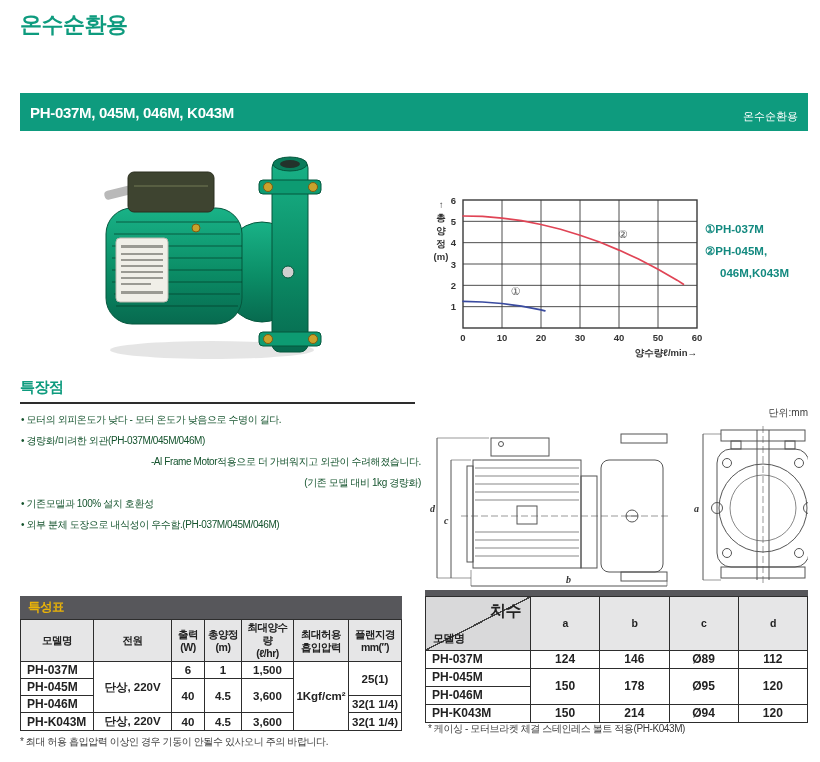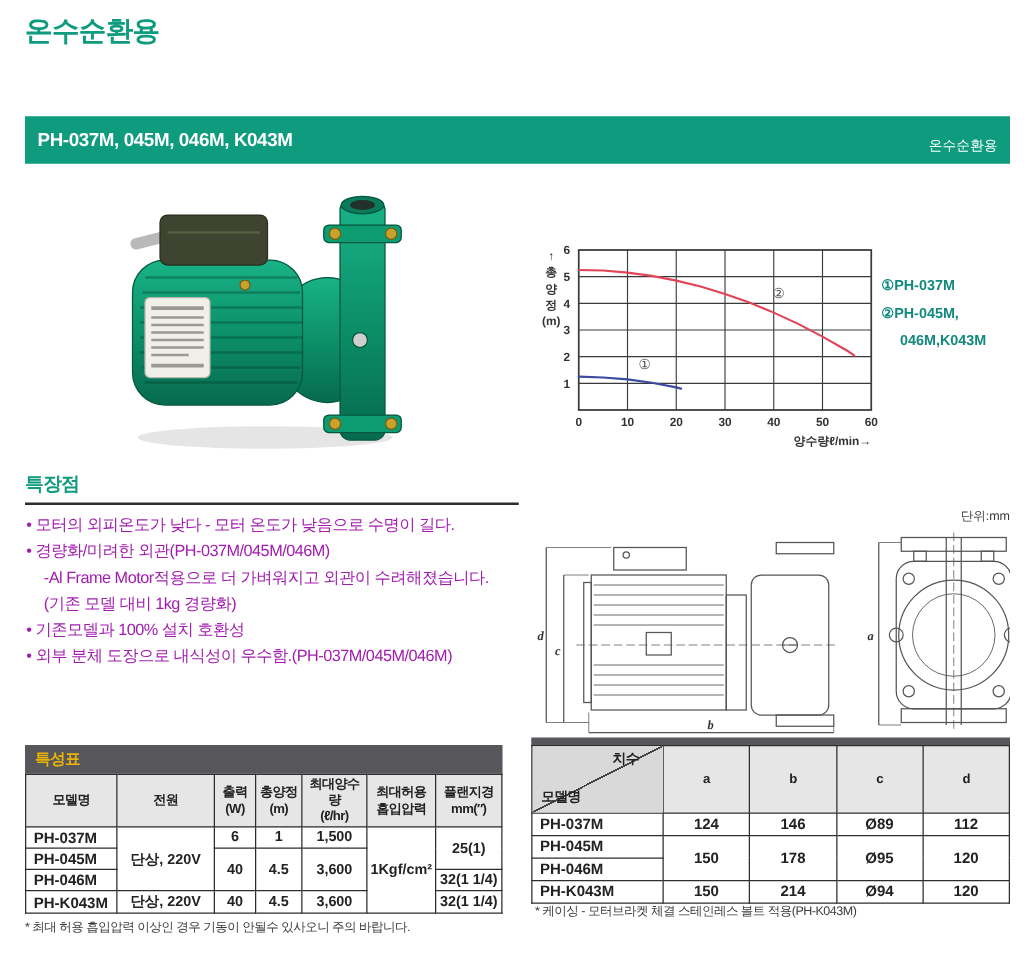--- a/index.html
+++ b/index.html
@@ -12,22 +12,22 @@
   .hdr-left{font-size:15px;font-weight:bold;letter-spacing:-0.3px;}
   .hdr-right{font-size:11px;align-self:flex-end;margin-bottom:7px;}
 
   .sec-head{position:absolute;font-size:15px;font-weight:bold;color:#0e9b7e;border-bottom:2px solid #2d2d2d;
             padding-bottom:5px;letter-spacing:-0.5px;}
   #perf-head{left:425px;top:152px;width:383px;}
   #feat-head{left:20px;top:378px;width:395px;}
   #dims-head{left:425px;top:378px;width:383px;}
   .unit{position:absolute;left:425px;top:406px;width:383px;text-align:right;font-size:10px;color:#3b3b3b;}
 
-  .features{position:absolute;left:21px;top:409px;width:400px;font-size:13px;color:#a21caf;line-height:21px;letter-spacing:-0.4px;}
-  .features .indent{padding-left:14px;}
+  .features{position:absolute;left:21px;top:409px;width:400px;font-size:10px;color:#14532d;line-height:21px;letter-spacing:-0.4px;}
+  .features .indent{padding-left:14px;text-align:right;}
 
   .photo{position:absolute;left:92px;top:144px;}
 
   .chart-wrap{position:absolute;left:425px;top:186px;width:395px;height:195px;}
   .chart-wrap svg{position:absolute;left:0;top:0;}
   svg text.tick{font-size:9.5px;font-weight:bold;fill:#333;font-family:"Liberation Sans",sans-serif;}
   svg text.serieslbl{font-size:11px;fill:#555;font-family:"Liberation Sans",sans-serif;}
   .legend{position:absolute;left:280px;top:32px;font-size:11.5px;font-weight:bold;color:#12897f;line-height:22px;white-space:nowrap;}
   .legend .cont{padding-left:15px;}
 
@@ -41,21 +41,21 @@
   #dim-block .bar{height:6px;padding:0;}
   table{border-collapse:collapse;width:100%;table-layout:fixed;}
   th,td{border:1px solid #2d2d2d;color:#222;text-align:center;padding:1px 2px;box-sizing:border-box;}
   th{background:#e6e6e7;font-size:10.5px;font-weight:bold;white-space:pre-line;line-height:1.25;height:36px;letter-spacing:-0.5px;}
   td{font-size:11.5px;font-weight:bold;height:17px;}
   td.model{text-align:left;padding-left:6px;font-size:12px;}
   #dim-block td{height:18px;font-size:12px;}
   th.corner{position:relative;background:#d9d9da;padding:0;}
   .corner-line{position:absolute;inset:0;
      background:linear-gradient(to bottom right,transparent calc(50% - 0.7px),#444 calc(50% - 0.7px),#444 calc(50% + 0.7px),transparent calc(50% + 0.7px));}
-  .corner-top{position:absolute;right:19px;top:4px;font-size:11px;}
+  .corner-top{position:absolute;right:9px;top:4px;font-size:16px;}
   .corner-bottom{position:absolute;left:7px;bottom:4px;font-size:11px;}
 
   .footnote{position:absolute;font-size:10px;color:#3b3b3b;letter-spacing:-0.4px;}
   #spec-note{left:20px;top:735px;}
   #dim-note{left:428px;top:722px;}
 </style>
 </head>
 <body>
 
 <div class="page">

